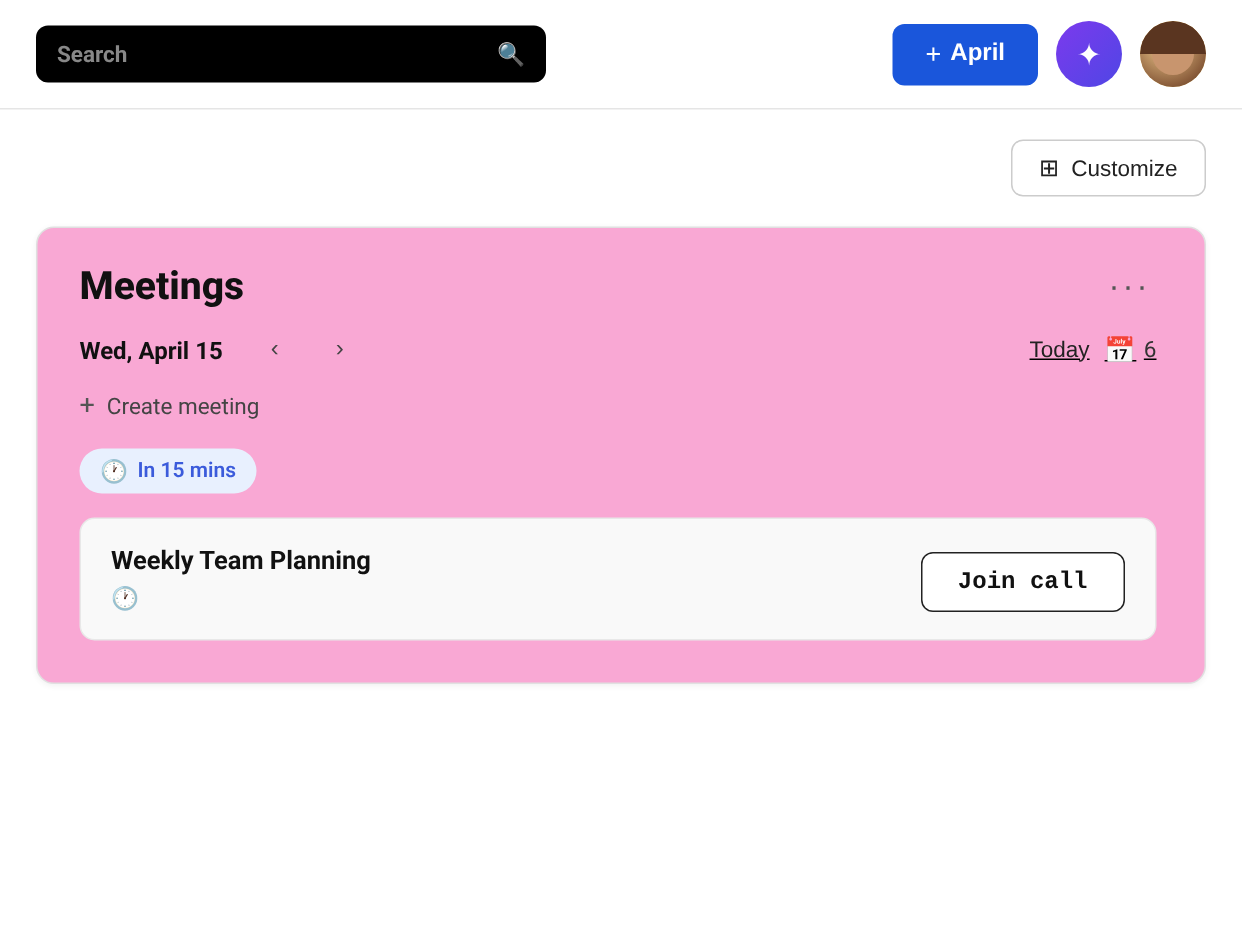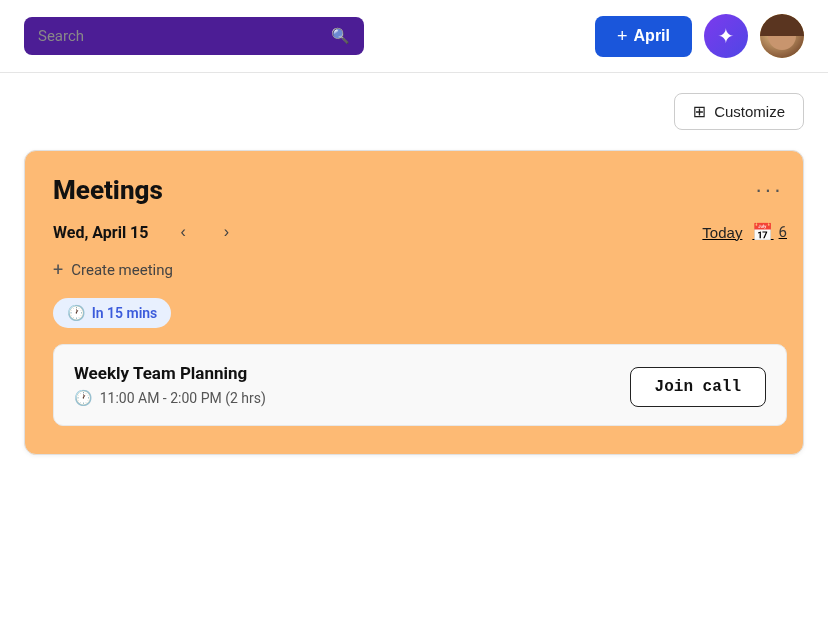--- a/index.html
+++ b/index.html
@@ -16,26 +16,27 @@
       display: flex;
       align-items: center;
       padding: 14px 24px;
       border-bottom: 1px solid #e5e5e5;
       gap: 12px;
       background: #fff;
     }
     .search-bar {
       display: flex;
       align-items: center;
-      background: #4c1d95;
+      background: #000000;
       border-radius: 8px;
       padding: 10px 14px;
       gap: 8px;
       width: 340px;
       cursor: text;
+      font-weight: bold;
     }
     .search-bar span {
       font-size: 15px;
       color: #888;
     }
     .search-icon-wrap {
       color: #666;
       font-size: 16px;
       margin-left: auto;
     }
@@ -131,24 +132,24 @@
       font-weight: 500;
       color: #222;
       cursor: pointer;
     }
     .customize-btn .grid-icon {
       font-size: 16px;
     }
 
     
     .meetings-card {
-      background: #fdba74;
+      background: #f9a8d4;
       border: 1px solid #e0e0e0;
       border-radius: 12px;
-      padding: 24px 16px 28px 28px;
+      padding: 24px 32px 28px 28px;
       box-shadow: 0 1px 4px rgba(0,0,0,0.06);
     }
     .meetings-header {
       display: flex;
       align-items: center;
       justify-content: space-between;
       margin-bottom: 16px;
     }
     .meetings-title {
       font-size: 26px;
@@ -356,21 +357,20 @@
       <span class="clock-badge-icon">🕐</span>
       <span>In 15 mins</span>
     </div>
 
     
     <div class="meeting-item">
       <div class="meeting-info">
         <span class="meeting-name">Weekly Team Planning</span>
         <div class="meeting-time">
           <span class="time-clock-icon">🕐</span>
-          <span>11:00 AM - 2:00 PM (2 hrs)</span>
         </div>
       </div>
       <button class="join-btn">
         <span>Join call</span>
       </button>
     </div>
 
   </div>
 </div>
 

